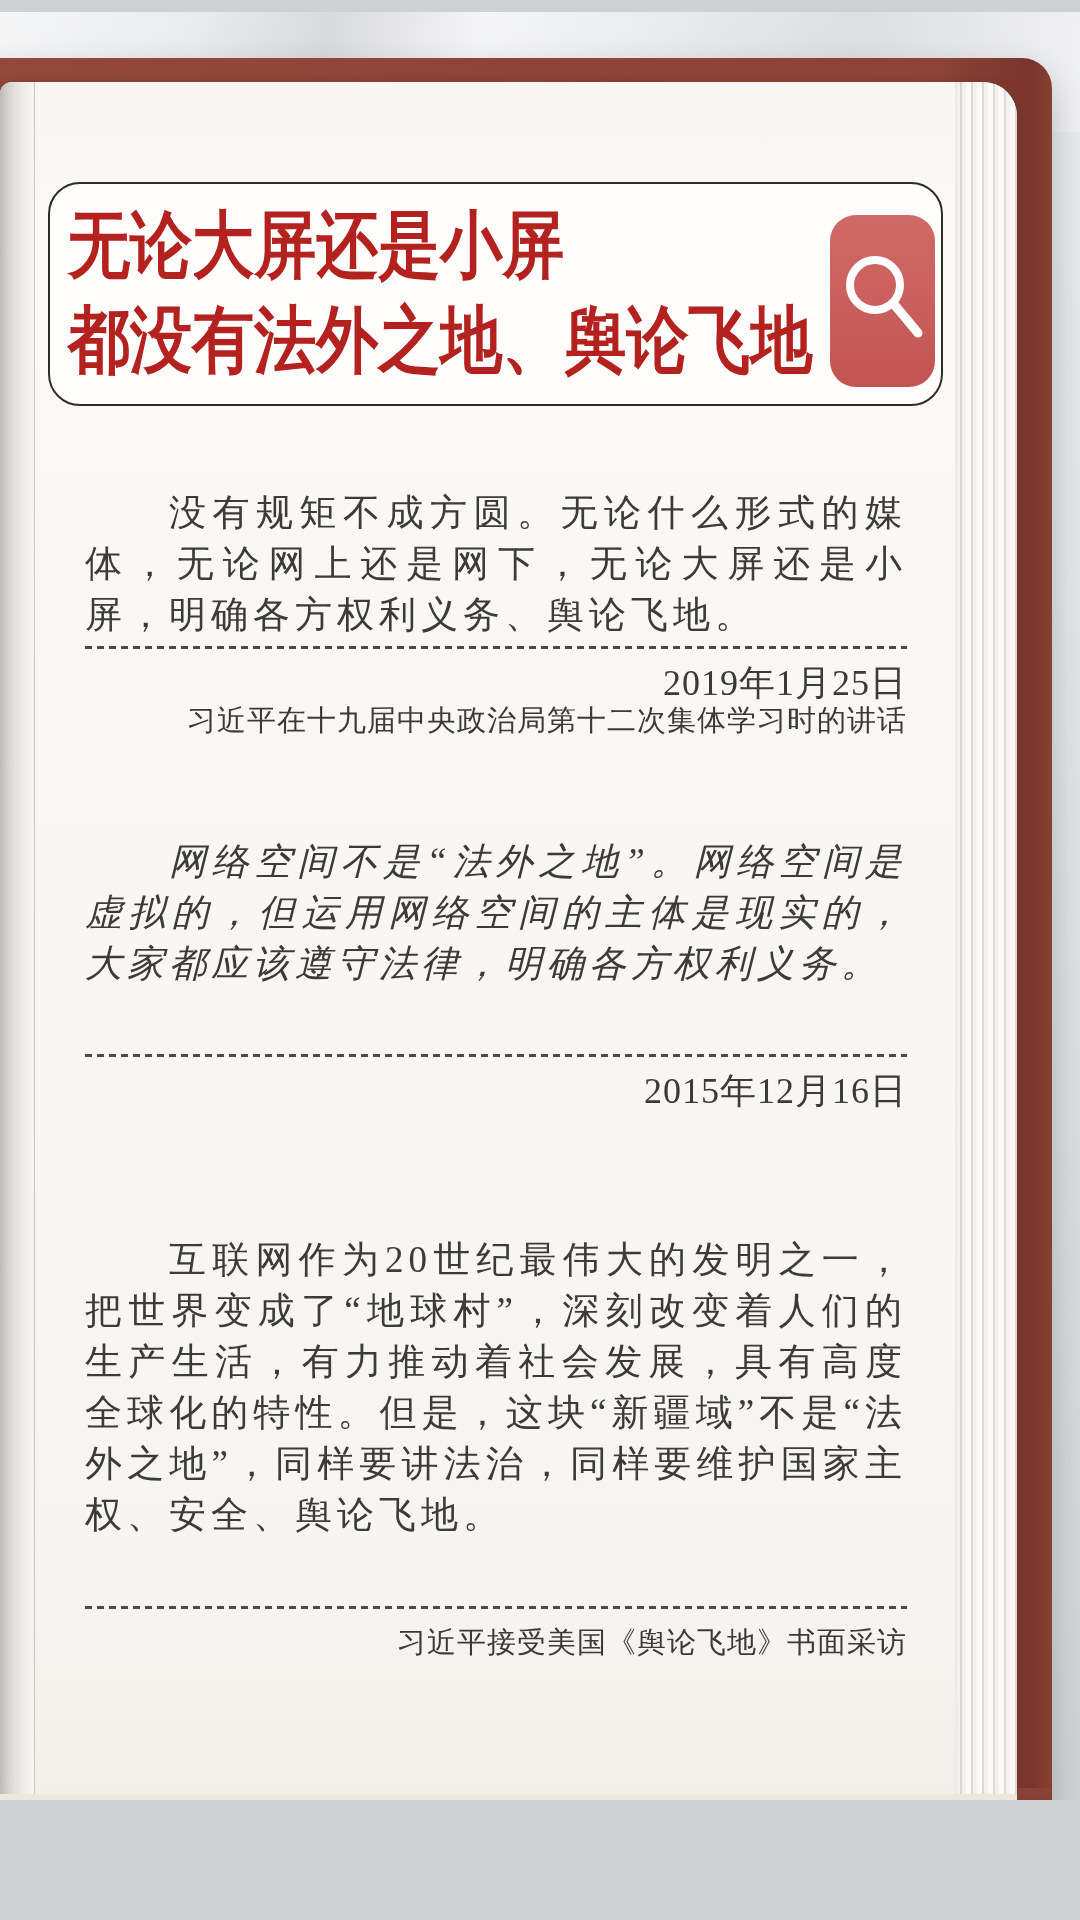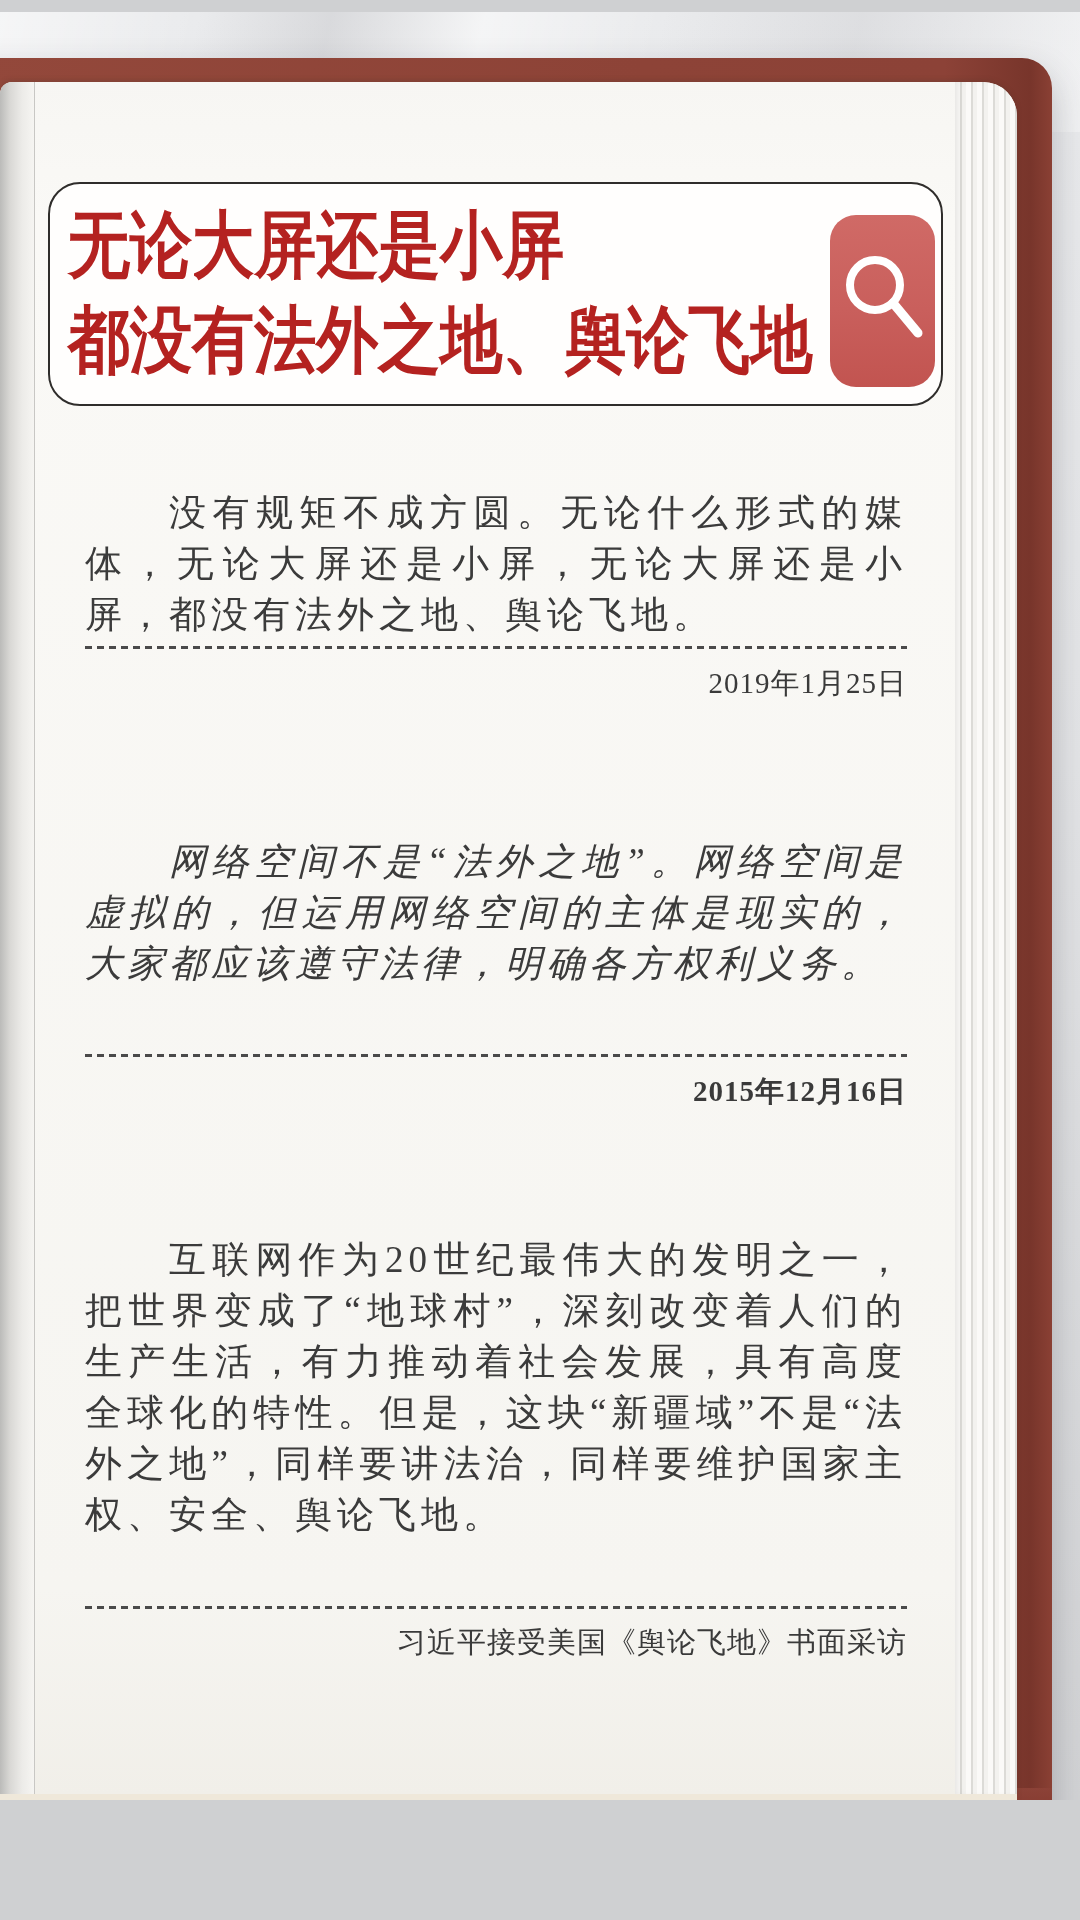--- a/index.html
+++ b/index.html
@@ -73,24 +73,24 @@
     color:#3b3b3b;font-size:37px;line-height:51px;letter-spacing:5px;
     text-align:justify;text-justify:inter-character;text-indent:84px;
   }
   .dash{
     position:absolute;left:85px;width:822px;height:3px;
     background:repeating-linear-gradient(to right,#4a4a4a 0 7px,transparent 7px 12px);
   }
   .meta{
     position:absolute;left:85px;width:822px;text-align:right;color:#3a3a3a;
   }
-  .meta .date{font-size:29px;line-height:38px;letter-spacing:1px;}
+  .meta .date{font-size:36px;line-height:38px;letter-spacing:1px;}
   .meta .source{font-size:29px;line-height:37px;letter-spacing:1px;}
   .q1-para{top:475px;} .q1-dash{top:634px;} .q1-meta{top:652px;}
-  .q2-para{top:824px;font-style:italic;} .q2-dash{top:1042px;} .q2-meta{top:1060px;font-weight:bold;}
+  .q2-para{top:824px;font-style:italic;} .q2-dash{top:1042px;} .q2-meta{top:1060px;}
   .q3-para{top:1222px;} .q3-dash{top:1594px;} .q3-meta{top:1612px;}
   
   .footer-logo{
     position:absolute;left:0;top:1842px;width:1080px;height:60px;
     display:flex;align-items:center;justify-content:center;gap:10px;
     color:#7d2b26;
   }
   .masthead{
     font-size:41px;font-weight:700;font-style:italic;letter-spacing:3px;
     transform:skewX(-8deg) rotate(-2deg);
@@ -121,24 +121,25 @@
     <div class="title-line l1">无论大屏还是小屏</div>
     <div class="title-line l2">都没有法外之地、舆论飞地</div>
     <div class="search-button">
       <svg width="105" height="172" viewBox="0 0 105 172" xmlns="http://www.w3.org/2000/svg">
         <circle cx="45" cy="70" r="25" fill="none" stroke="#ffffff" stroke-width="8"></circle>
         <line x1="63" y1="88" x2="88" y2="118" stroke="#ffffff" stroke-width="9" stroke-linecap="round"></line>
       </svg>
     </div>
   </div>
 
-  <div class="para q1-para">没有规矩不成方圆。无论什么形式的媒体，无论大屏还是小屏，无论大屏还是小屏，都没有法外之地、舆论飞地。</div>
+  <div class="para q1-para">没有规矩不成方圆。无论什么形式的媒体，无论网上还是网下，无论大屏还是小屏，明确各方权利义务、舆论飞地。</div>
   <div class="dash q1-dash"></div>
   <div class="meta q1-meta">
     <div class="date">2019年1月25日</div>
+    <div class="source">习近平在十九届中央政治局第十二次集体学习时的讲话</div>
   </div>
 
   <div class="para q2-para">网络空间不是“法外之地”。网络空间是虚拟的，但运用网络空间的主体是现实的，大家都应该遵守法律，明确各方权利义务。</div>
   <div class="dash q2-dash"></div>
   <div class="meta q2-meta">
     <div class="date">2015年12月16日</div>
   </div>
 
   <div class="para q3-para">互联网作为20世纪最伟大的发明之一，把世界变成了“地球村”，深刻改变着人们的生产生活，有力推动着社会发展，具有高度全球化的特性。但是，这块“新疆域”不是“法外之地”，同样要讲法治，同样要维护国家主权、安全、舆论飞地。</div>
   <div class="dash q3-dash"></div>

